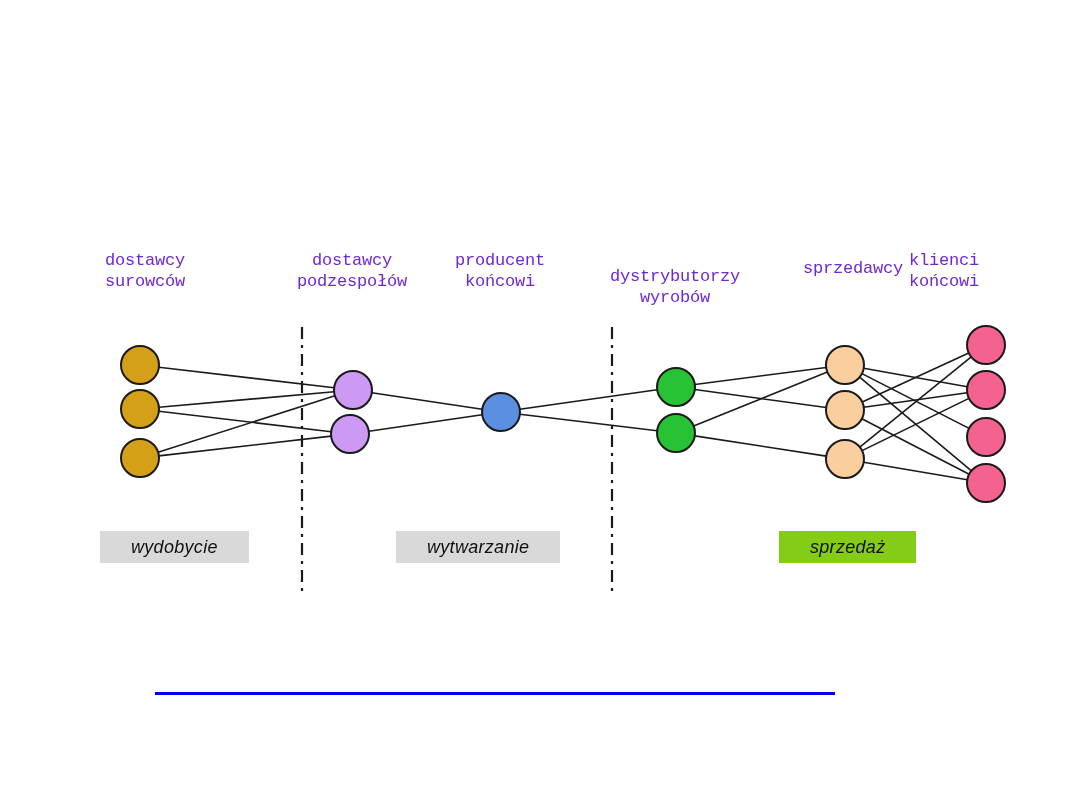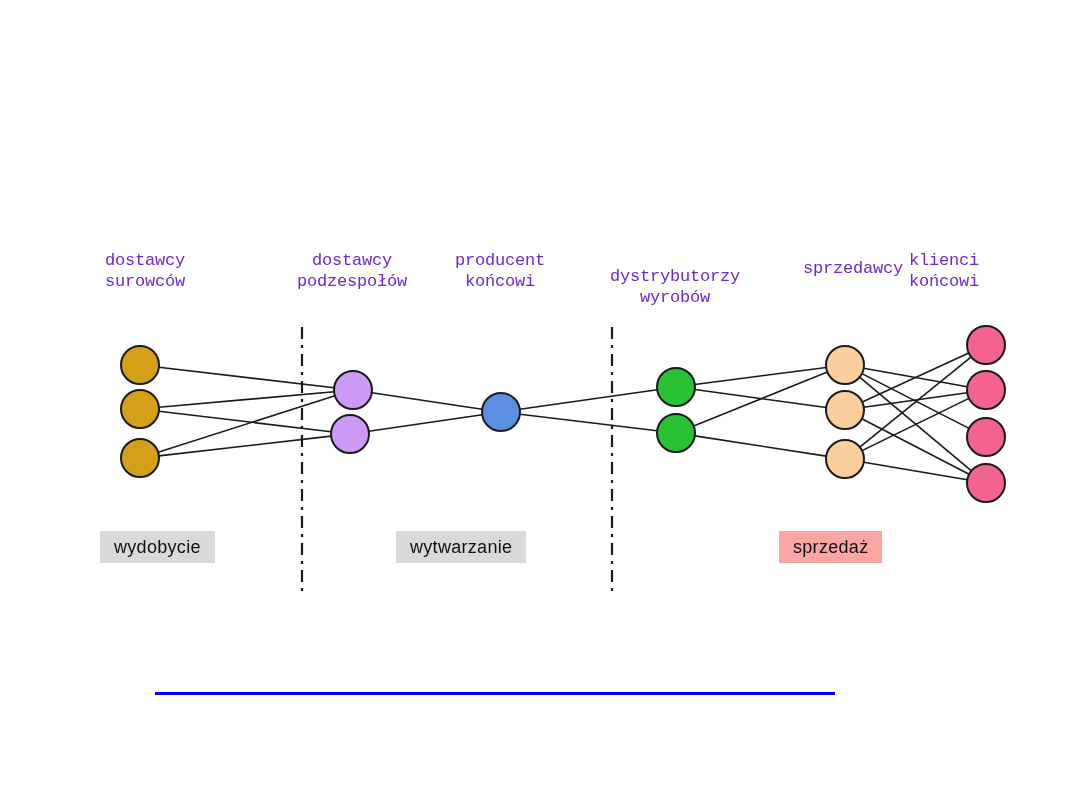--- a/index.html
+++ b/index.html
@@ -31,25 +31,26 @@
     font-size: 17px;
     line-height: 21px;
     color: #6d28d9;
     white-space: pre-line;
     letter-spacing: -0.2px;
   }
   .stage-label {
     position: absolute;
     background: #d9d9d9;
     font-family: "Liberation Sans", sans-serif;
+    font-style: italic;
     font-size: 18px;
     line-height: 26px;
     color: #111111;
     text-align: center;
-    padding: 3px 14px;
+    padding: 3px 31px;
     letter-spacing: 0.3px;
     white-space: nowrap;
   }
   .link-rule {
     position: absolute;
     height: 0;
     border-top: 3px solid #0000ee;
   }
 </style>
 </head>
@@ -114,18 +115,18 @@
 końcowi</div>
       <div class="col-label" style="left: 585px; top: 266px; width: 180px;">dystrybutorzy
 wyrobów</div>
       <div class="col-label" style="left: 773px; top: 258px; width: 160px;">sprzedawcy</div>
       <div class="col-label" style="left: 879px; top: 250px; width: 130px;">klienci
 końcowi</div>
     </div>
   <div id="stage-labels">
       <div class="stage-label" style="left: 100px; top: 531px; background: rgb(217, 217, 217);">wydobycie</div>
       <div class="stage-label" style="left: 396px; top: 531px; background: rgb(217, 217, 217);">wytwarzanie</div>
-      <div class="stage-label" style="left: 779px; top: 531px; background: #fca5a5;">sprzedaż</div>
+      <div class="stage-label" style="left: 779px; top: 531px; background: #84cc16;">sprzedaż</div>
     </div>
 
   <div class="link-rule" id="bottom-rule" style="left: 155px; top: 692px; width: 680px; border-top-color: rgb(0, 0, 238);"></div>
 
 </div>
 
 </body></html>

